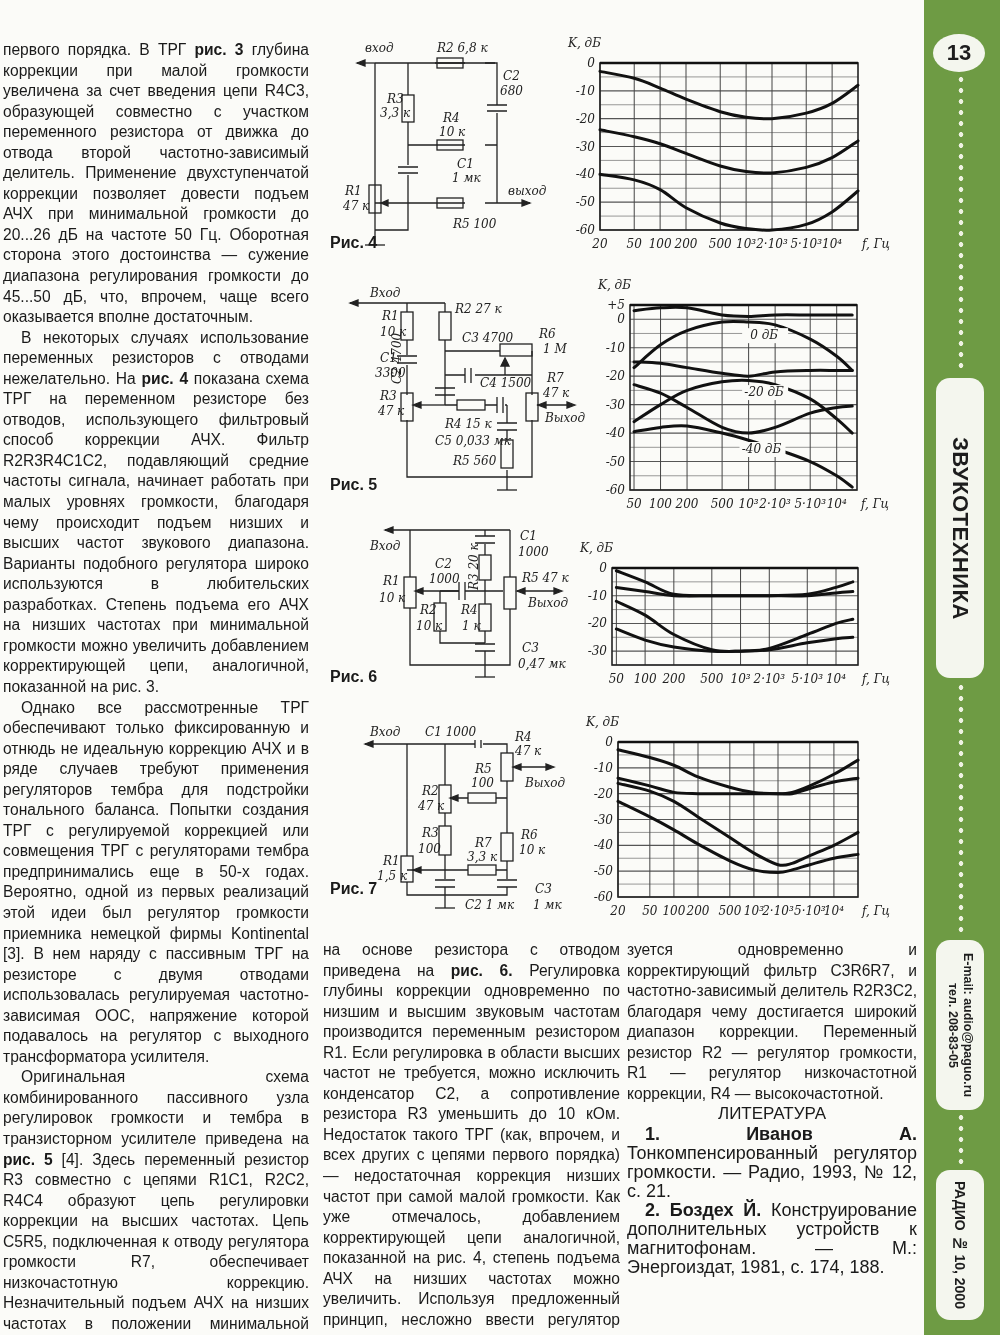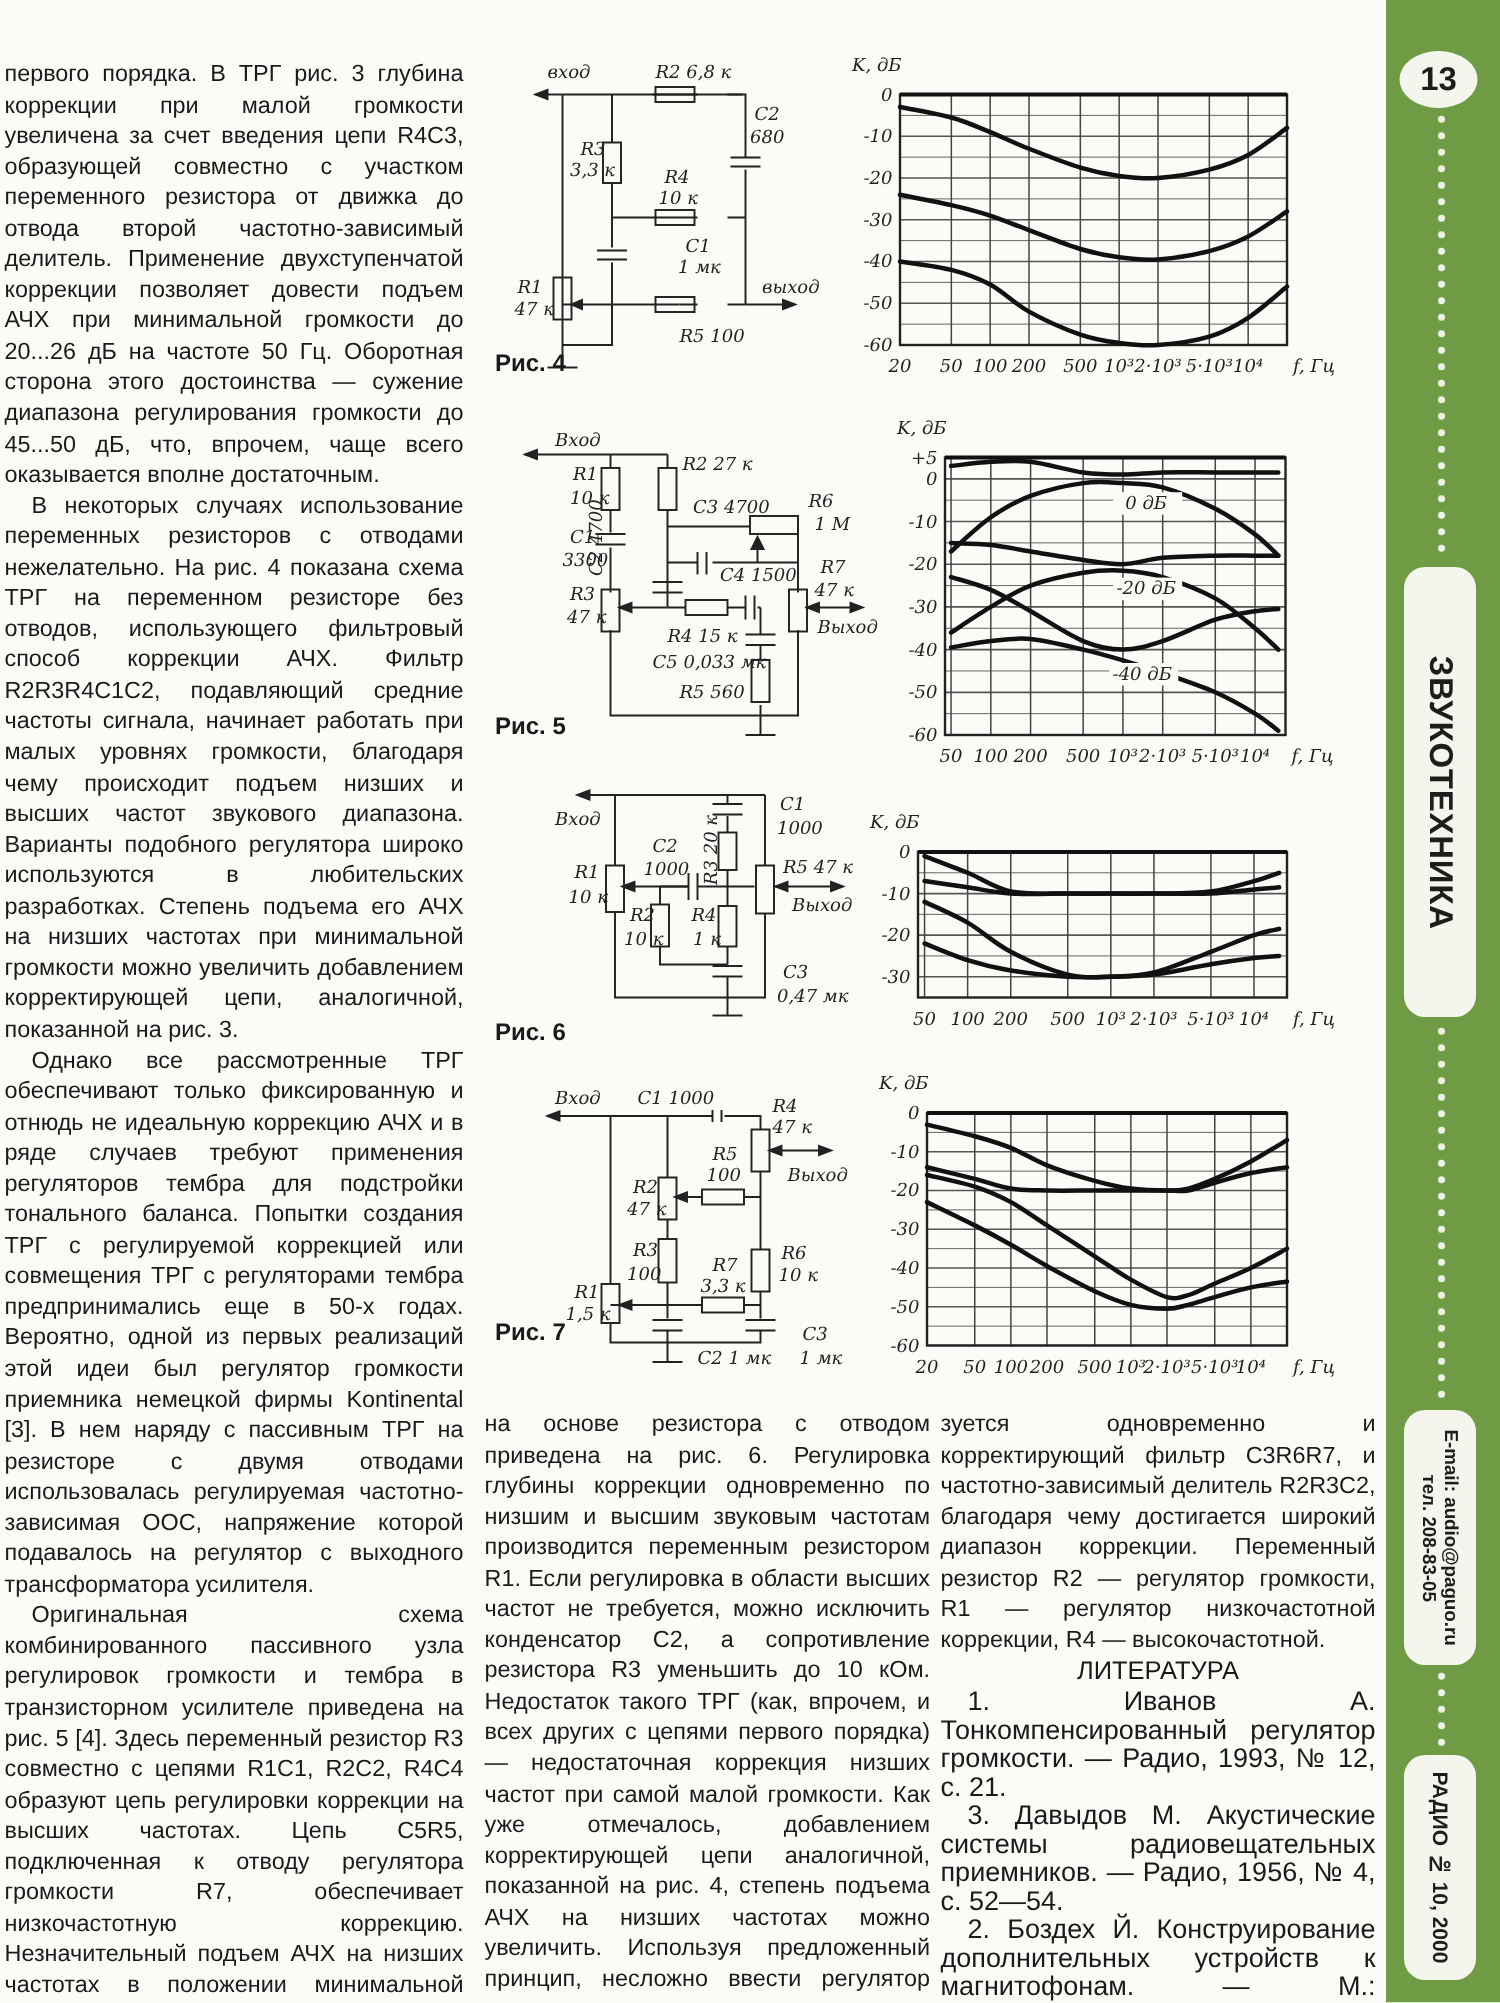--- a/index.html
+++ b/index.html
@@ -1,20 +1,20 @@
 <!DOCTYPE html>
 <html><head>
 <meta charset="utf-8">
 <style>
   html,body{margin:0;padding:0;}
   body{width:1000px;height:1335px;position:relative;background:#fbfbf8;overflow:hidden;font-family:"Liberation Sans",sans-serif;color:#1a1a1a;}
   .col{position:absolute;font-size:15.6px;line-height:20.55px;text-align:justify;}
   .col p{margin:0;text-indent:18px;}
   .col p.noind{text-indent:0;}
-  .col b{font-weight:normal;}
+  .col b{font-weight:bold;}
   #col-left{left:3px;top:40px;width:306px;}
   #col-mid{left:323px;top:940px;width:297px;}
   #col-right{left:627px;top:940px;width:290px;}
   .lit-title{text-align:center;font-size:17px;margin:22px 0 14px 0;text-indent:0 !important;}
   .lit-item{font-size:18px;line-height:19px;text-indent:20px;}
   .fig{position:absolute;}
   .fig svg{position:absolute;left:0;top:0;overflow:visible;}
   .figlabel{position:absolute;font-weight:bold;font-size:16px;font-family:"Liberation Sans",sans-serif;}
   .schem text{font-family:"DejaVu Serif",serif;font-style:italic;font-size:12px;fill:#222;}
   .chart text{font-family:"DejaVu Serif",serif;font-style:italic;font-size:12px;fill:#222;}
@@ -38,21 +38,20 @@
     <p class="noind"><span>на основе резистора с отводом приведена на </span><b>рис. 6.</b><span> Регулировка глубины коррекции одновременно по низшим и высшим звуковым частотам производится переменным резистором R1. Если регулировка в области высших частот не требуется, можно исключить конденсатор C2, а сопротивление резистора R3 уменьшить до 10 кОм. Недостаток такого ТРГ (как, впрочем, и всех других с цепями первого порядка) — недостаточная коррекция низших частот при самой малой громкости. Как уже отмечалось, добавлением корректирующей цепи аналогичной, показанной на рис. 4, степень подъема АЧХ на низших частотах можно увеличить. Используя предложенный принцип, несложно ввести регулятор тонкомпенсации в звуковоспроизводящую аппаратуру промышленного изготовления.</span></p>
   </div>
 
 <div id="col-right" class="col">
   <div id="right-paras">
       <p class="noind"><span>зуется одновременно и корректирующий фильтр C3R6R7, и частотно-зависимый делитель R2R3C2, благодаря чему достигается широкий диапазон коррекции. Переменный резистор R2 — регулятор громкости, R1 — регулятор низкочастотной коррекции, R4 — высокочастотной.</span></p>
     </div>
   <p class="lit-title">ЛИТЕРАТУРА</p>
   <div id="lit-list">
       <p class="lit-item"><b>1. Иванов А.</b><span> Тонкомпенсированный регулятор громкости. — Радио, 1993, № 12, с. 21.</span></p>
-      <p class="lit-item"><b>3. Давыдов М.</b><span> Акустические системы радиовещательных приемников. — Радио, 1956, № 4, с. 52—54.</span></p>
       <p class="lit-item"><b>2. Боздех Й.</b><span> Конструирование дополнительных устройств к магнитофонам. — М.: Энергоиздат, 1981, с. 174, 188.</span></p>
     </div>
 </div>
 
 <div class="fig" style="left:325px;top:35px;width:550px;height:225px;">
   <svg class="schem" width="240" height="225" stroke="#222" stroke-width="1.3" fill="none">
     <path d="M50 28 H170 M50 28 V210 M83 28 V60 M83 87 V110 M83 110 V130 M83 140 V195 H50"></path>
     <path d="M83 110 H140 M110 28 H140 M160 28 H172 V70 M172 78 V168 M160 110 H172 M160 168 H172 M128 168 H140"></path>
     <path d="M50 168 H128"></path>
     <polygon points="32,28 40,25 40,31" fill="#222"></polygon>
@@ -270,21 +269,21 @@
       <text x="54" y="82">10 к</text>
       <text x="95" y="94">R2</text>
       <text x="91" y="110">10 к</text>
       <text x="136" y="94">R4</text>
       <text x="137" y="110">1 к</text>
       <text x="203" y="87">Выход</text>
       <text x="197" y="132">C3</text>
       <text x="193" y="148">0,47 мк</text>
     </g>
   </svg>
-  <div class="figlabel" style="left:5px;top:160px;">Рис. 6</div>
+  <div class="figlabel" style="left:5px;top:148px;">Рис. 6</div>
   <svg class="chart" id="chart-fig6" width="550" height="180">
       <line x1="287" x2="533" y1="145" y2="145" stroke="#555" stroke-width="0.6"></line>
       <line x1="287" x2="533" y1="131.14285714285714" y2="131.14285714285714" stroke="#555" stroke-width="1.1"></line>
       <line x1="287" x2="533" y1="117.28571428571429" y2="117.28571428571429" stroke="#555" stroke-width="0.6"></line>
       <line x1="287" x2="533" y1="103.42857142857142" y2="103.42857142857142" stroke="#555" stroke-width="1.1"></line>
       <line x1="287" x2="533" y1="89.57142857142857" y2="89.57142857142857" stroke="#555" stroke-width="0.6"></line>
       <line x1="287" x2="533" y1="75.71428571428571" y2="75.71428571428571" stroke="#555" stroke-width="1.1"></line>
       <line x1="287" x2="533" y1="61.857142857142854" y2="61.857142857142854" stroke="#555" stroke-width="0.6"></line>
       <line x1="287" x2="533" y1="48" y2="48" stroke="#555" stroke-width="1.1"></line>
       <line x1="291.36760191836476" x2="291.36760191836476" y1="48" y2="145" stroke="#444" stroke-width="1"></line>

